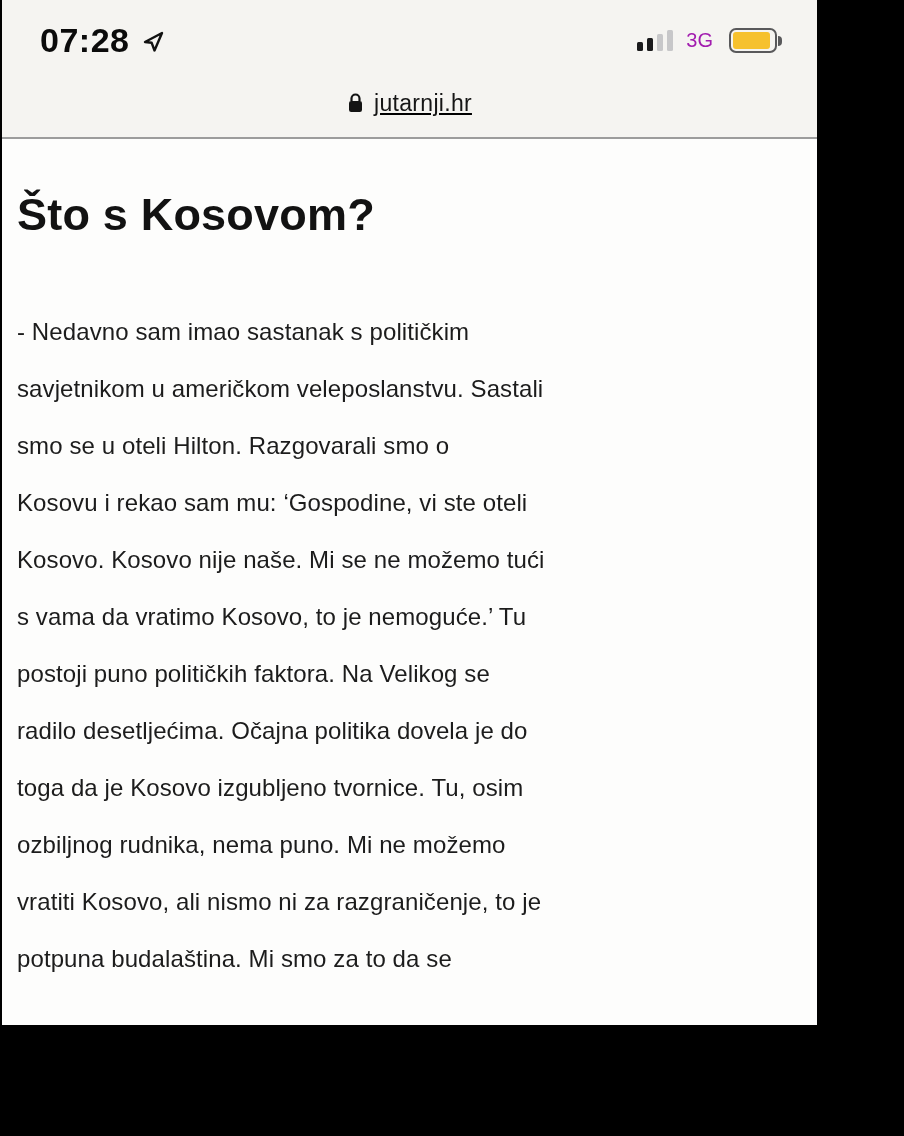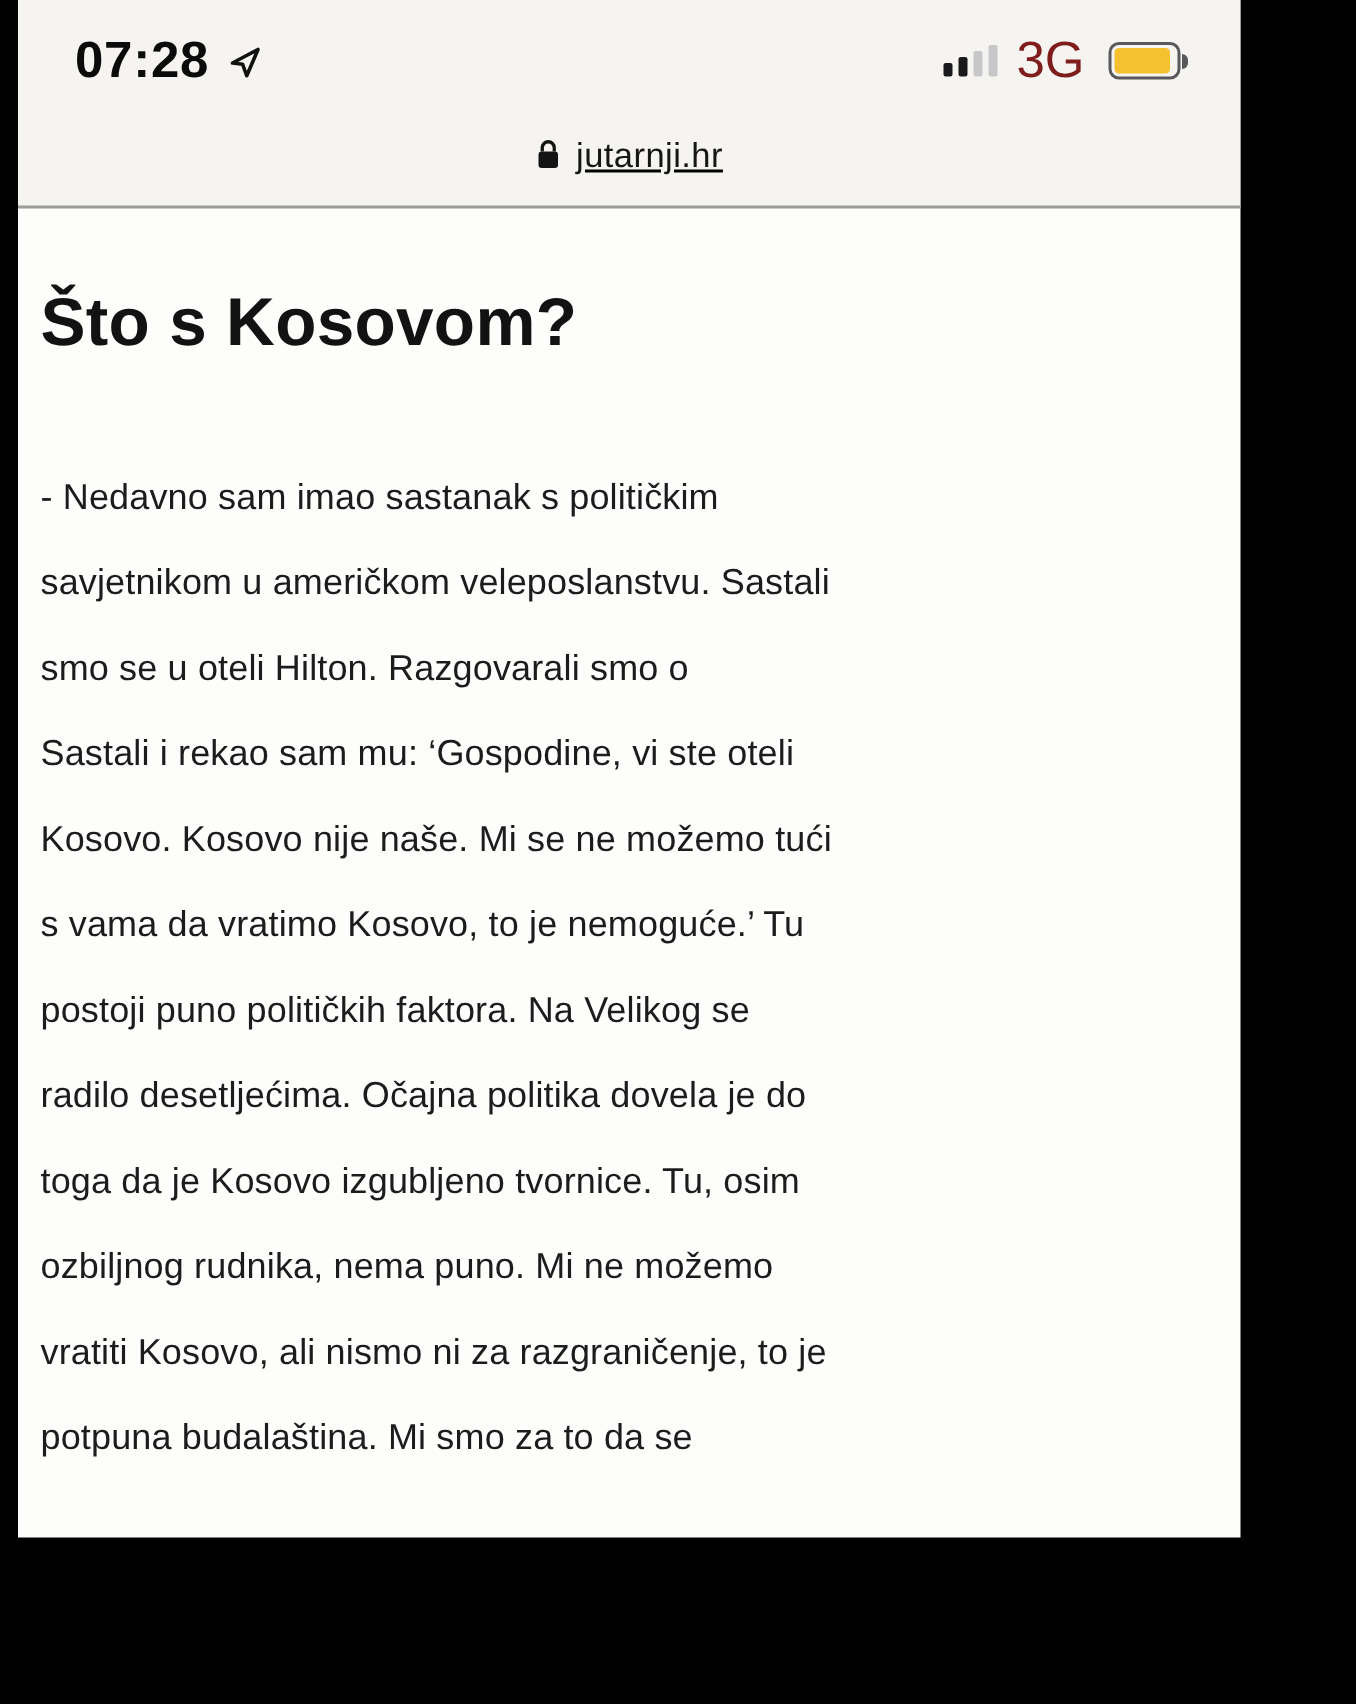--- a/index.html
+++ b/index.html
@@ -3,21 +3,21 @@
 <meta charset="utf-8">
 <style>
   html,body { margin:0; padding:0; }
   body {
     width:904px; height:1136px;
     background:#000;
     position:relative; overflow:hidden;
     font-family:"Liberation Sans", sans-serif;
   }
   .screen {
-    position:absolute; left:12px; top:0;
+    position:absolute; left:2px; top:0;
     width:815px; height:1025px;
     background:#fdfdfc;
     overflow:hidden;
   }
   
   .header {
     height:139px; box-sizing:border-box;
     background:#f5f4f1;
     border-bottom:2px solid #9c9c9c;
   }
@@ -32,21 +32,21 @@
   .loc-icon { width:24px; height:24px; margin-top:2px; }
   .right-group { display:flex; align-items:center; gap:8px; }
   .signal { display:flex; align-items:flex-end; gap:4px; height:22px; }
   .bar { width:6px; border-radius:1.5px; }
   .bar1 { height:9px; }
   .bar2 { height:13px; }
   .bar3 { height:17px; }
   .bar4 { height:21px; }
   .bar-on  { background:#1a1a1c; }
   .bar-off { background:#c7c7c9; }
-  .network { font-size:34px; color:#7f1d1d; margin-left:5px; }
+  .network { font-size:20px; color:#a21caf; margin-left:5px; }
   .battery {
     position:relative; box-sizing:border-box;
     width:48px; height:25px; margin-left:8px; margin-right:6px;
     border:2px solid #59595b; border-radius:7px; padding:2px;
   }
   .battery-fill { width:92%; height:100%; border-radius:3px; }
   .battery-nub {
     position:absolute; right:-7px; top:6px;
     width:4px; height:10px; background:#59595b;
     border-radius:0 4px 4px 0;
@@ -107,21 +107,21 @@
     </div>
 
   </div>
 
   <div class="article">
     <h1 class="headline">Što s Kosovom?</h1>
     <div class="paragraph">
         <div class="para-line">- Nedavno sam imao sastanak s političkim</div>
         <div class="para-line">savjetnikom u američkom veleposlanstvu. Sastali</div>
         <div class="para-line">smo se u oteli Hilton. Razgovarali smo o</div>
-        <div class="para-line">Sastali i rekao sam mu: ‘Gospodine, vi ste oteli</div>
+        <div class="para-line">Kosovu i rekao sam mu: ‘Gospodine, vi ste oteli</div>
         <div class="para-line">Kosovo. Kosovo nije naše. Mi se ne možemo tući</div>
         <div class="para-line">s vama da vratimo Kosovo, to je nemoguće.’ Tu</div>
         <div class="para-line">postoji puno političkih faktora. Na Velikog se</div>
         <div class="para-line">radilo desetljećima. Očajna politika dovela je do</div>
         <div class="para-line">toga da je Kosovo izgubljeno tvornice. Tu, osim</div>
         <div class="para-line">ozbiljnog rudnika, nema puno. Mi ne možemo</div>
         <div class="para-line">vratiti Kosovo, ali nismo ni za razgraničenje, to je</div>
         <div class="para-line">potpuna budalaština. Mi smo za to da se</div>
       </div>
   </div>

